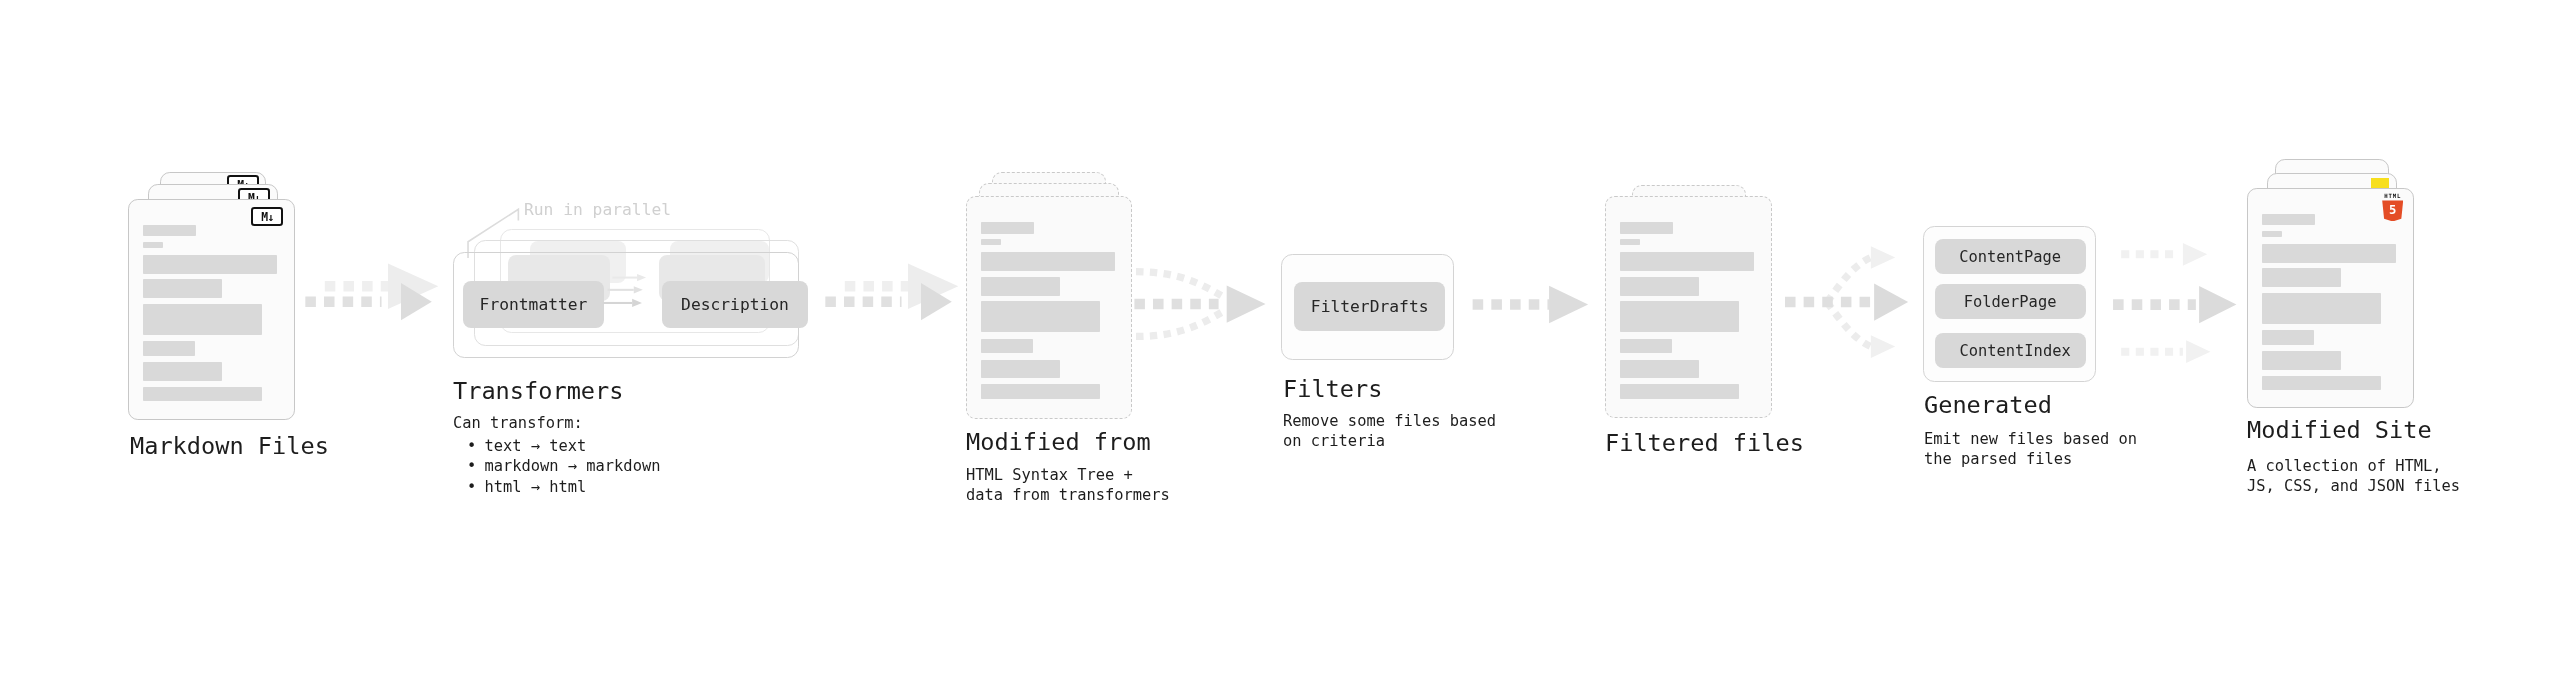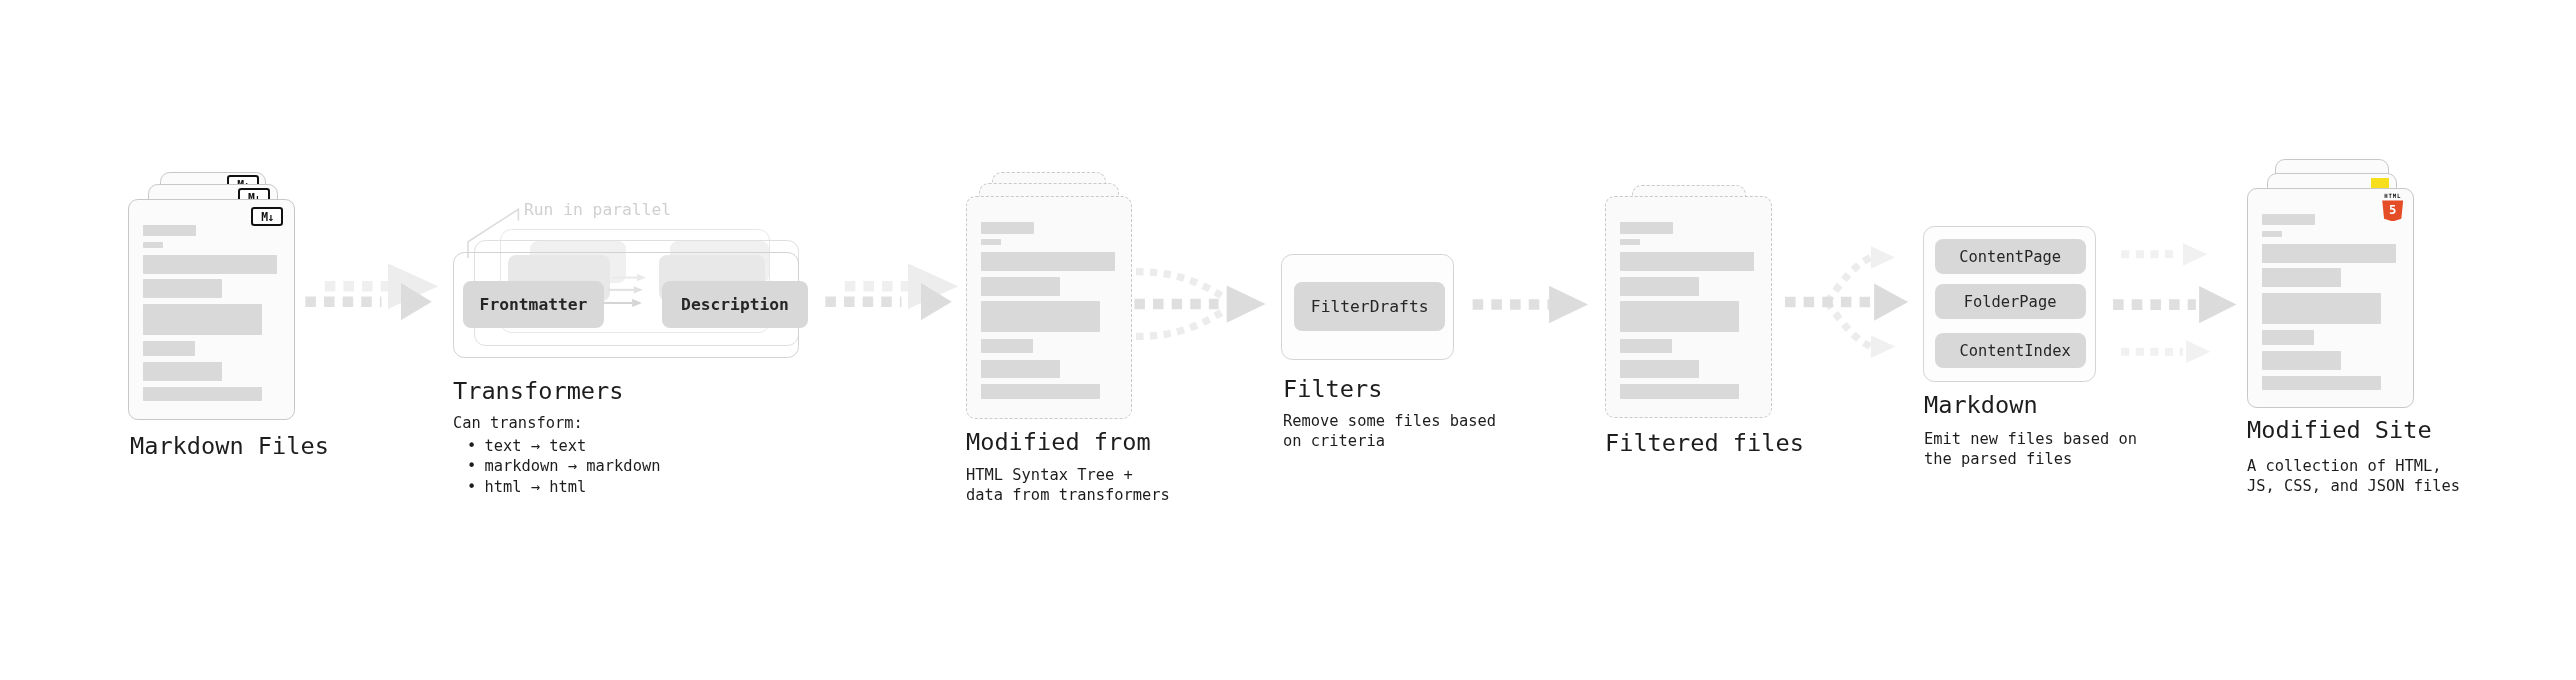--- a/index.html
+++ b/index.html
@@ -120,21 +120,21 @@
 
   <div class="abs" style="left:453px; top:229px; width:366px; height:130px;">
     <div class="layer back" style="left:47px; top:0; width:270px; height:104px;">
       <div class="pill ghost2" style="left:29px; top:11.4px; width:96px; height:42px;"></div>
       <div class="pill ghost2" style="left:169px; top:11.4px; width:99px; height:42px;"></div>
     </div>
     <div class="layer mid" style="left:21px; top:10.6px; width:325px; height:106px;">
       <div class="pill ghost1" style="left:32.5px; top:14px; width:102px; height:46px;"></div>
       <div class="pill ghost1" style="left:184px; top:14px; width:106px; height:46px;"></div>
     </div>
-    <div class="layer" style="left:0; top:23px; width:346px; height:106px;font-weight:bold;">
+    <div class="layer" style="left:0; top:23px; width:346px; height:106px;">
       <div class="pill" style="left:9px; top:28.4px; width:141px; height:47px;">
           <span>Frontmatter</span>
         </div>
       <div class="pill" style="left:208px; top:28.4px; width:146px; height:47px;">
           <span>Description</span>
         </div>
     </div>
   </div>
 
   <svg class="arr" style="left:601px; top:271px;" width="59" height="41" viewBox="0 0 72 50">
@@ -241,21 +241,21 @@
     <div class="pill" style="left:10.6px; top:12.2px; width:151px; height:35px; font-size:15.4px;">
         <span>ContentPage</span>
       </div>
     <div class="pill" style="left:10.6px; top:57px; width:151px; height:35px; font-size:15.4px;">
         <span>FolderPage</span>
       </div>
     <div class="pill" style="left:10.6px; top:106px; width:151px; height:35px; font-size:15.4px;padding-left:10px;">
         <span>ContentIndex</span>
       </div>
   </div>
-  <div class="h1" style="left:1924px; top:391px;">Markdown</div>
+  <div class="h1" style="left:1924px; top:391px;">Generated</div>
   <div class="desc" style="left:1924px; top:430px;">Emit new files based on
 the parsed files</div>
 
   <svg class="arr" style="left:2113px; top:234px;" width="130" height="138" viewBox="0 0 160 170">
     <line x1="10" y1="25" x2="82" y2="25" stroke="#f1f1f1" stroke-width="10" stroke-dasharray="10 8"></line>
     <polygon points="86,11 86,39 116,25" fill="#f1f1f1"></polygon>
     <line x1="0" y1="87" x2="102" y2="87" stroke="#dfdfdf" stroke-width="13" stroke-dasharray="13 10"></line>
     <polygon points="106,64 106,110 152,87" fill="#dbdbdb"></polygon>
     <line x1="10" y1="145" x2="86" y2="145" stroke="#f1f1f1" stroke-width="10" stroke-dasharray="10 8"></line>
     <polygon points="90,131 90,159 120,145" fill="#f1f1f1"></polygon>

